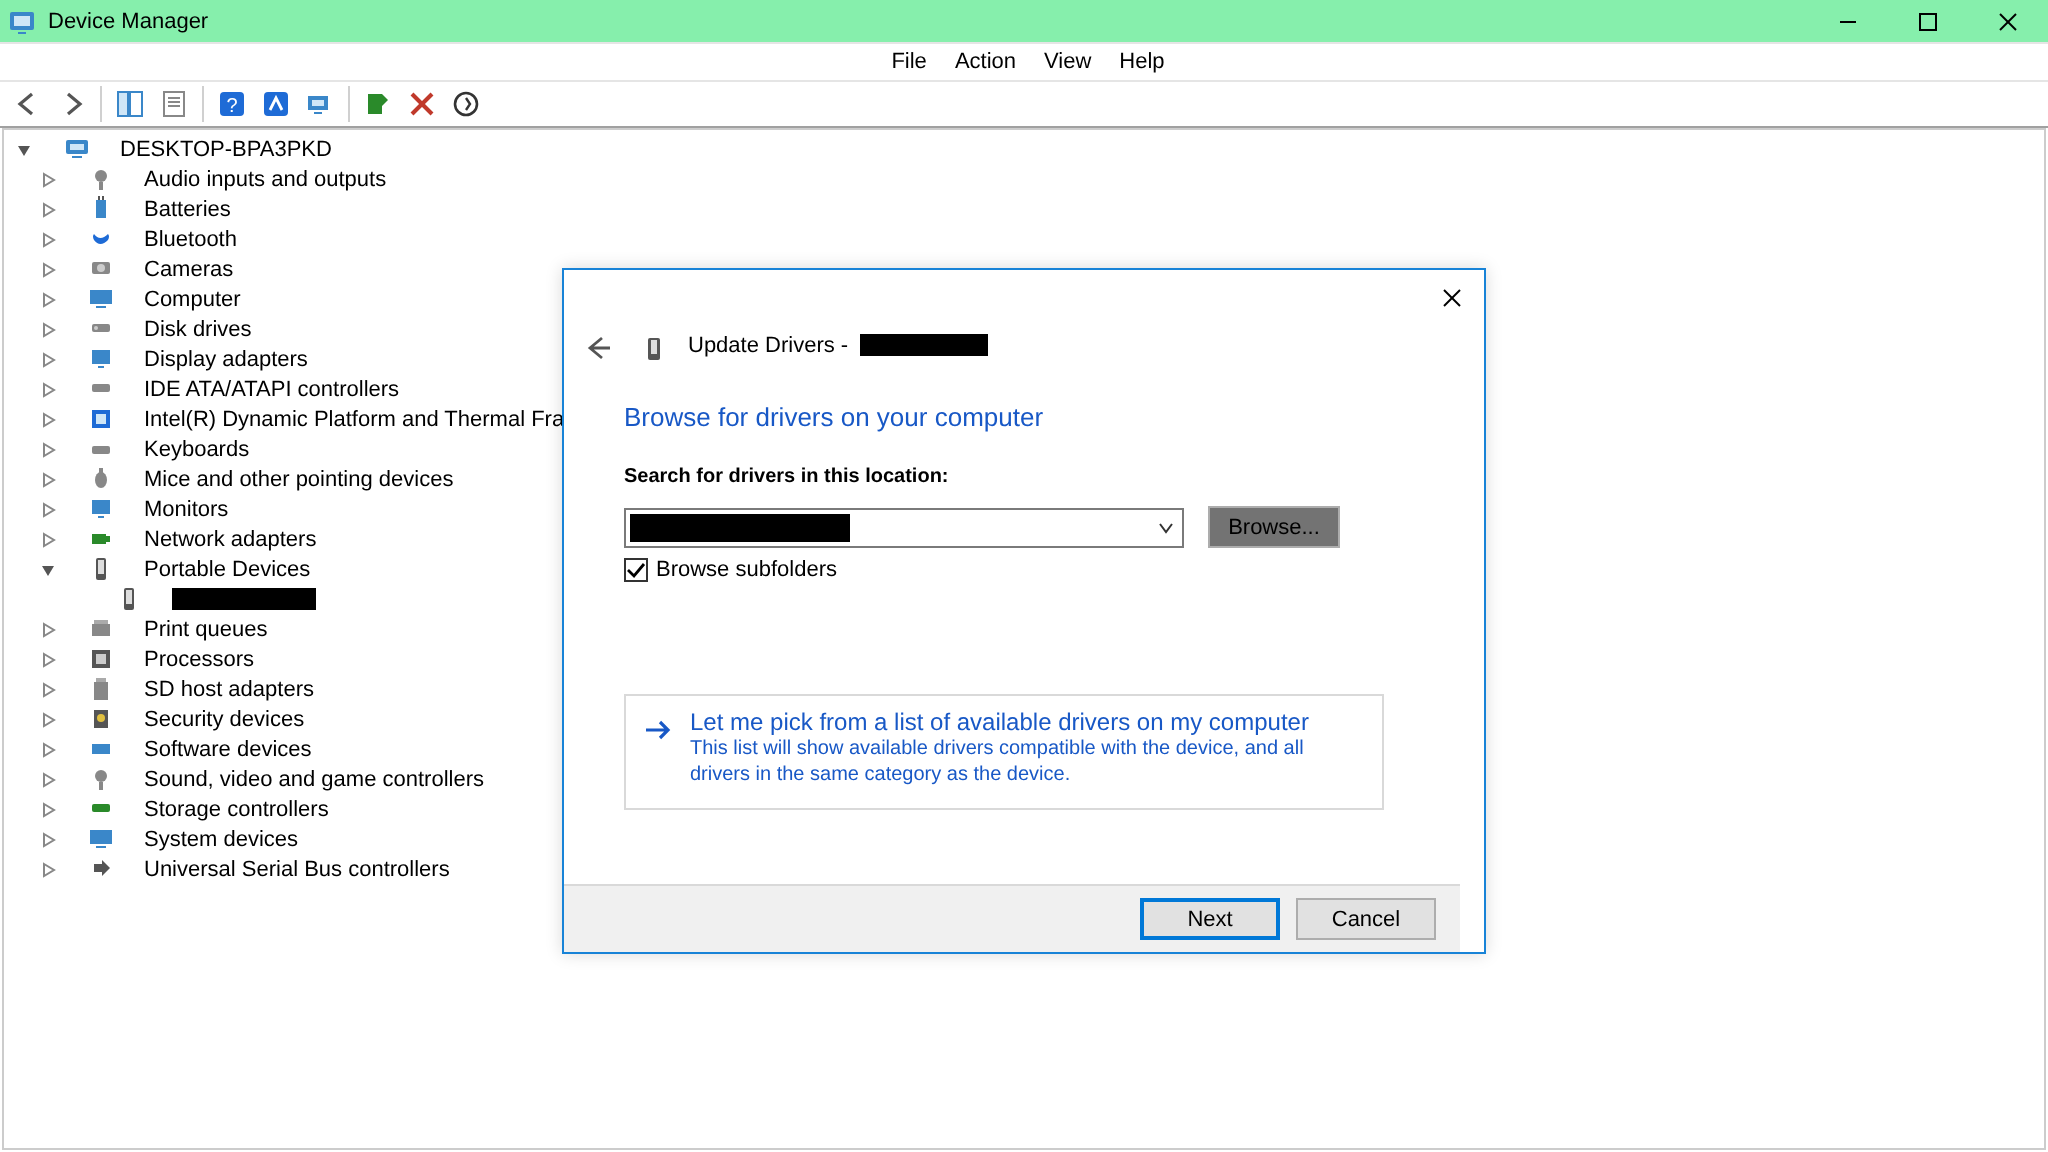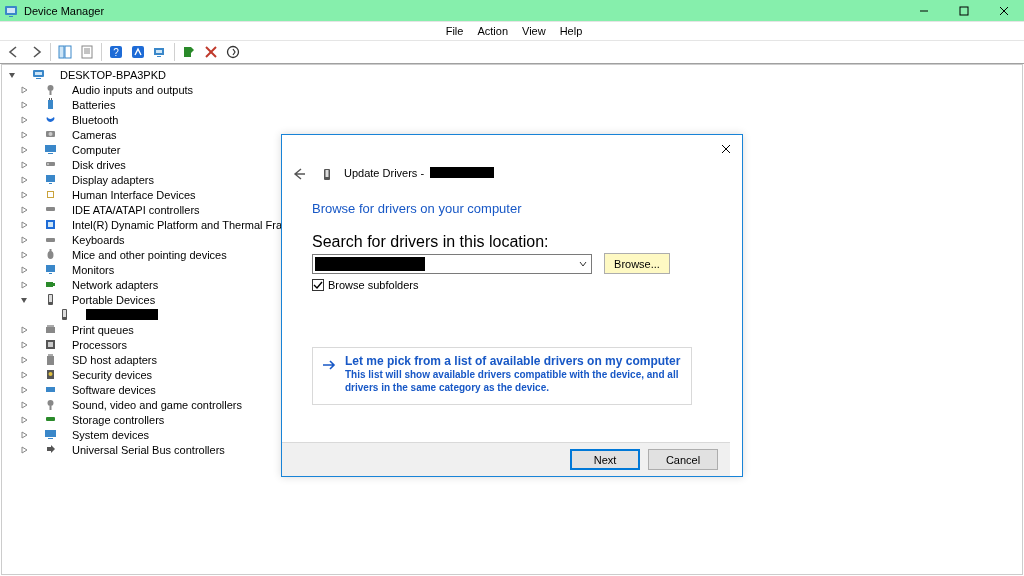--- a/index.html
+++ b/index.html
@@ -38,31 +38,31 @@
   
   .dlg { position: absolute; left: 281px; top: 134px; width: 462px; height: 343px; background: #fff; border: 1px solid #1883d7; box-shadow: 0 0 8px rgba(0,0,0,0.15); }
   .dlg-close { position: absolute; right: 4px; top: 4px; width: 24px; height: 20px; display: flex; align-items: center; justify-content: center; }
   .dlg-close svg { width: 10px; height: 10px; }
   .dlg-head { position: absolute; left: 8px; top: 30px; display: flex; align-items: center; gap: 10px; }
   .dlg-back { width: 18px; height: 18px; display: flex; align-items: center; justify-content: center; }
   .dlg-back svg { width: 14px; height: 14px; }
   .dlg-title { font-size: 11px; display: flex; align-items: flex-start; gap: 6px; }
   .dlg-title .redactbox { display:inline-block; width: 64px; height: 11px; background:#000;}
   .dlg-h1 { position: absolute; left: 30px; top: 66px; font-size: 13px; color: #1858c6; }
-  .search-lbl { position: absolute; left: 30px; top: 98px; font-size: 16px; }
+  .search-lbl { position: absolute; left: 30px; top: 98px; font-size: 10px; font-weight: bold; }
   .path-row { position: absolute; left: 30px; top: 118px; display: flex; align-items: center; gap: 12px; }
   .path-combo { width: 280px; height: 20px; border: 1px solid #7a7a7a; display: flex; align-items: center; padding: 0 2px; position: relative; }
   .path-combo .redacted-val { display: inline-block; height: 14px; width: 110px; background: #000; }
   .path-combo .combo-btn { position: absolute; right: 0; top: 0; bottom: 0; width: 16px; display:flex; align-items:center; justify-content:center; }
-  .browse-btn { width: 66px; height: 21px; border: 1px solid #adadad; background: #fef9c3; font-size: 11px; display: inline-flex; align-items: center; justify-content: center; }
+  .browse-btn { width: 66px; height: 21px; border: 1px solid #adadad; background: #737373; font-size: 11px; display: inline-flex; align-items: center; justify-content: center; }
   .chk-row { position: absolute; left: 30px; top: 144px; display: flex; align-items: center; gap: 4px; font-size: 11px; }
   .chk { width: 12px; height: 12px; border: 1px solid #333; display: inline-flex; align-items: center; justify-content: center; }
   .chk svg { width: 10px; height: 10px; }
 
-  .pick-card { position: absolute; left: 30px; top: 212px; width: 380px; height: 58px; border: 1px solid #d9d9d9; padding: 6px 8px; display: flex; gap: 8px; font-weight: bold; }
+  .pick-card { position: absolute; left: 30px; top: 212px; width: 380px; height: 58px; border: 1px solid #d9d9d9; padding: 6px 8px; display: flex; gap: 8px; }
   .pick-card .arrow-ico { width: 18px; height: 18px; margin-top: 2px; display:flex; align-items:center; justify-content:center; }
   .pick-card .arrow-ico svg { width: 16px; height: 16px; }
   .pick-title { color: #1858c6; font-size: 12px; }
   .pick-desc { color: #1858c6; font-size: 10px; line-height: 1.25; margin-top: 1px; }
 
   .dlg-footer { position: absolute; left: 0; right: 12px; bottom: 0; height: 34px; border-top: 1px solid #d9d9d9; background: #f0f0f0; display: flex; align-items: center; justify-content: flex-end; gap: 8px; padding-right: 12px; text-align: center; }
   .btn { width: 70px; height: 21px; border: 1px solid #adadad; background: #e1e1e1; font-size: 11px; display: inline-flex; align-items: center; justify-content: center; }
   .btn.primary { border: 1px solid #0078d7; box-shadow: inset 0 0 0 1px #0078d7; }
 </style>
 </head>
@@ -289,34 +289,20 @@
           <span>Display adapters</span>
         </div>
         <div class="tree-row indent-1">
           <span class="exp">
             <svg viewBox="0 0 8 8">
               <path d="M2 1 L7 4 L2 7 Z" fill="none" stroke="#888"></path>
             </svg>
           </span>
           <span class="dev-ico">
             <svg viewBox="0 0 13 13">
-              <rect x="3" y="3" width="7" height="7" fill="#c9a23a"></rect>
-              <rect x="4" y="4" width="5" height="5" fill="#fff"></rect>
-            </svg>
-          </span>
-          <span>Human Interface Devices</span>
-        </div>
-        <div class="tree-row indent-1">
-          <span class="exp">
-            <svg viewBox="0 0 8 8">
-              <path d="M2 1 L7 4 L2 7 Z" fill="none" stroke="#888"></path>
-            </svg>
-          </span>
-          <span class="dev-ico">
-            <svg viewBox="0 0 13 13">
               <rect x="2" y="4" width="9" height="4" fill="#888" rx="1"></rect>
             </svg>
           </span>
           <span>IDE ATA/ATAPI controllers</span>
         </div>
         <div class="tree-row indent-1">
           <span class="exp">
             <svg viewBox="0 0 8 8">
               <path d="M2 1 L7 4 L2 7 Z" fill="none" stroke="#888"></path>
             </svg>

